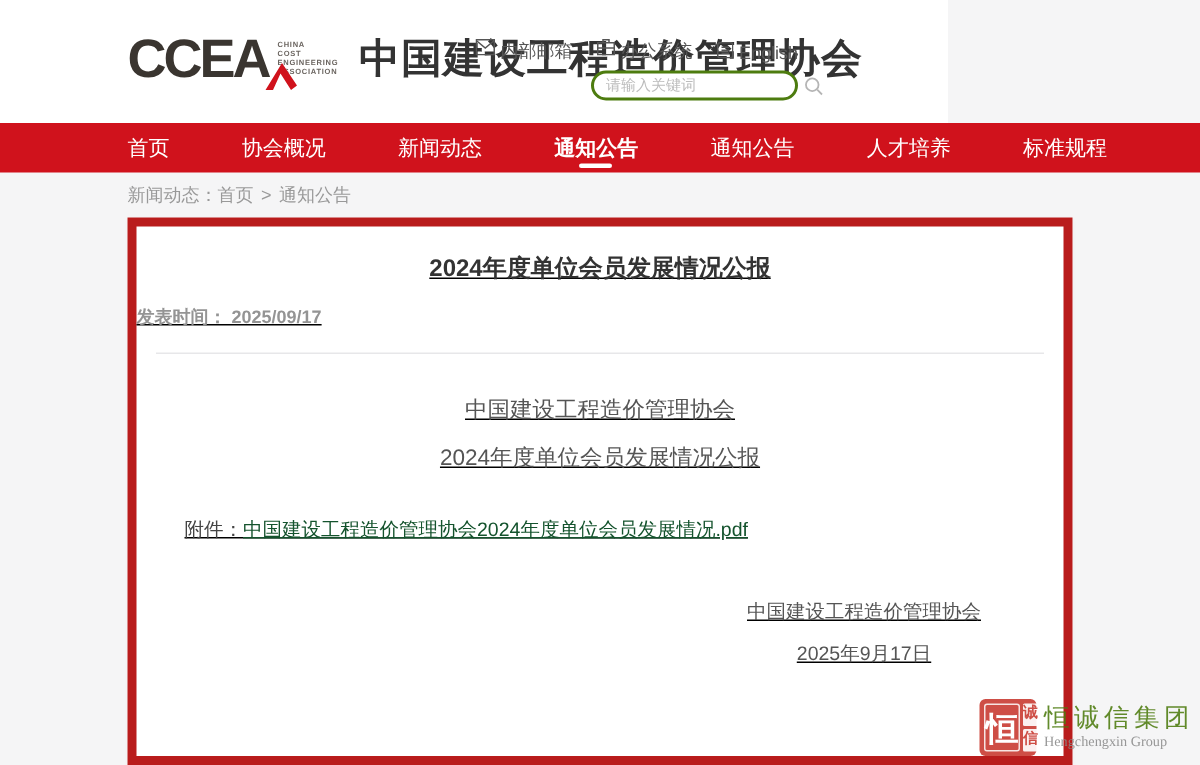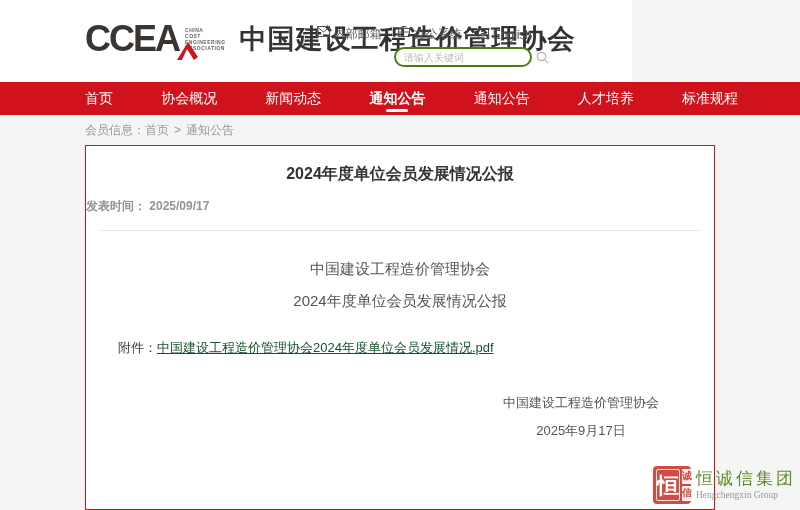--- a/index.html
+++ b/index.html
@@ -31,21 +31,21 @@
   .nav-item { position:relative; color:#ffffff; font-size:14px; height:33px; line-height:33px; cursor:pointer; white-space:nowrap; }
   .nav-item.active { font-weight:bold; }
   .nav-item.active::after { content:""; position:absolute; left:50%; transform:translateX(-50%); bottom:3px; width:22px; height:3px; background:#ffffff; border-radius:2px; }
 
   
   .breadcrumb { position:absolute; top:122px; left:85px; font-size:12px; color:#999; }
   .breadcrumb .crumb-link { cursor:pointer; }
   .breadcrumb .sep { margin:0 5px; }
 
   
-  .article-card { position:absolute; left:85px; top:145px; width:630px; bottom:0; background:#ffffff; border:1px solid #b91c1c; box-shadow:0 1px 3px rgba(0,0,0,0.03); padding-top:18px; }
+  .article-card { position:absolute; left:85px; top:145px; width:630px; bottom:0; background:#ffffff; border:6px solid #b91c1c; box-shadow:0 1px 3px rgba(0,0,0,0.03); padding-top:18px;text-decoration:underline; }
   .article-title { text-align:center; font-size:16px; font-weight:bold; color:#333; }
   .article-meta { margin-top:13px; text-align:left; font-size:12px; color:#949494; font-weight:bold; }
   .article-divider { margin:15px 13px 0 13px; border-top:1px solid #e7e7e9; }
   .doc-title { margin-top:22px; text-align:center; font-size:15px; color:#555; line-height:32px; }
   .article-body { margin:12px 6px 0 6px; font-size:13px; color:#595959; line-height:27px; text-indent:2em; }
   .attachment-row { margin:22px 6px 0 6px; padding-left:2em; font-size:13px; color:#444; }
   .attachment-link { color:#14532d; text-decoration:underline; cursor:pointer; }
   .signature { margin:32px 55px 0 auto; width:fit-content; text-align:center; font-size:13px; color:#555; line-height:28px; }
 
   
@@ -122,21 +122,21 @@
       <div class="nav-item">协会概况</div>
       <div class="nav-item">新闻动态</div>
       <div class="nav-item active">通知公告</div>
       <div class="nav-item">通知公告</div>
       <div class="nav-item">人才培养</div>
       <div class="nav-item">标准规程</div>
     </div>
   </nav>
 
   <div class="breadcrumb">
-    <span>会员信息：</span><span class="crumb-link">首页</span><span class="sep">&gt;</span><span class="crumb-link">通知公告</span>
+    <span>新闻动态：</span><span class="crumb-link">首页</span><span class="sep">&gt;</span><span class="crumb-link">通知公告</span>
   </div>
 
   <main class="article-card">
     <h1 class="article-title">2024年度单位会员发展情况公报</h1>
     <div class="article-meta">发表时间：  2025/09/17</div>
     <div class="article-divider"></div>
 
     <div class="doc-title">中国建设工程造价管理协会</div>
     <div class="doc-title" style="margin-top:0;">2024年度单位会员发展情况公报</div>
 

